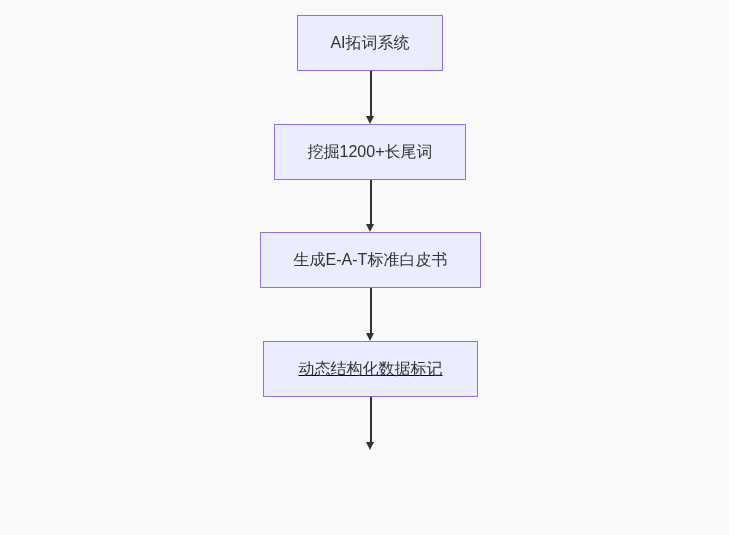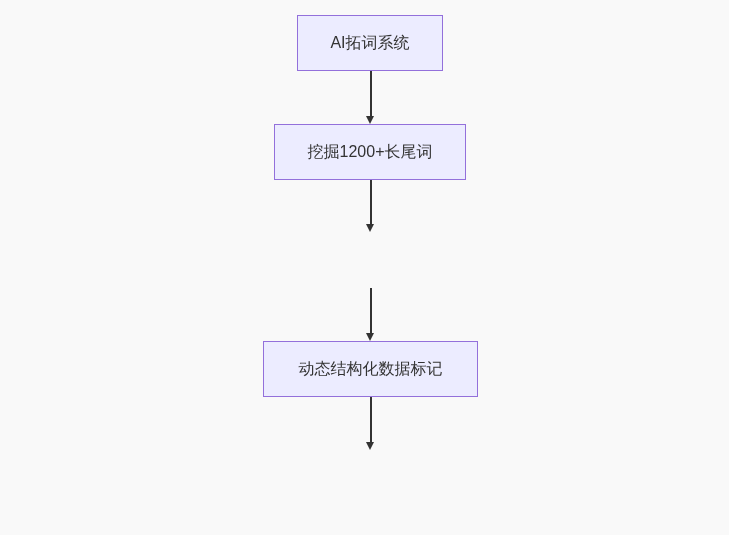--- a/index.html
+++ b/index.html
@@ -25,21 +25,21 @@
     justify-content: center;
   }
   .node span {
     font-size: 16px;
     color: var(--text, #333333);
     white-space: nowrap;
   }
   .n1 { left: 297px; top: 15px;  width: 146px; }
   .n2 { left: 274px; top: 124px; width: 192px; }
   .n3 { left: 260px; top: 232px; width: 221px; }
-  .n4 { left: 263px; top: 341px; width: 215px; }
+  .n4 { left: 263px; top: 341px; width: 215px; text-decoration: underline; }
   .n5 { left: 253px; top: 450px; width: 235px; }
 
   .arrow {
     position: absolute;
     left: 366px;
     width: 9px;
   }
   .a1 { top: 71px;  height: 53px; }
   .a2 { top: 180px; height: 52px; }
   .a3 { top: 288px; height: 53px; }
@@ -79,20 +79,23 @@
 
   <div class="node n2">
     <span>挖掘1200+长尾词</span>
   </div>
 
   <div class="arrow a2">
     <div class="line"></div>
     <div class="head"></div>
   </div>
 
+  <div class="node n3">
+    <span>生成E-A-T标准白皮书</span>
+  </div>
 
   <div class="arrow a3">
     <div class="line"></div>
     <div class="head"></div>
   </div>
 
   <div class="node n4">
     <span>动态结构化数据标记</span>
   </div>
 

